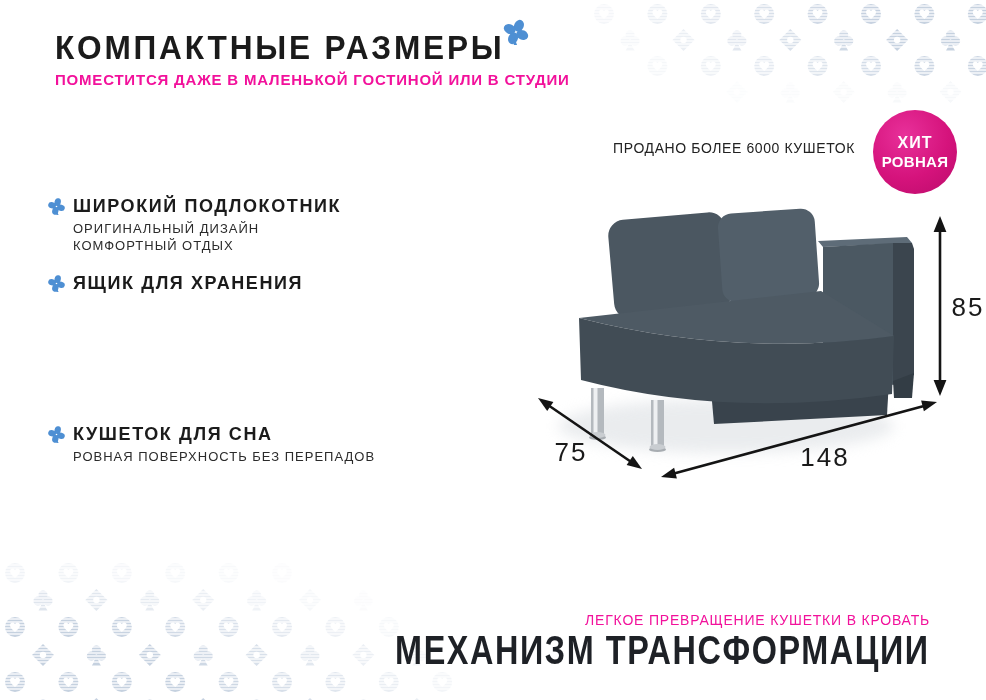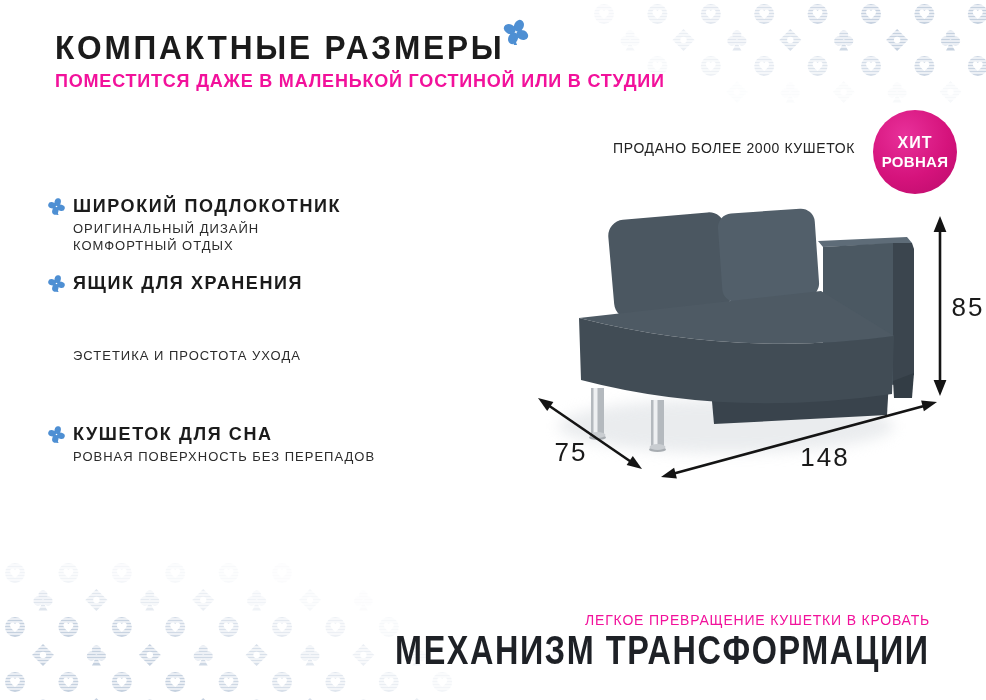--- a/index.html
+++ b/index.html
@@ -3,21 +3,21 @@
 <meta charset="utf-8">
 <style>
   html,body{margin:0;padding:0;background:#fff;}
   .stage{position:relative;width:986px;height:700px;background:#ffffff;overflow:hidden;
          font-family:"Liberation Sans",sans-serif;}
   #bg{position:absolute;left:0;top:0;z-index:0;}
   
   .header{position:absolute;left:55px;top:27px;z-index:2;}
   .main-title{margin:0;font-size:34px;font-weight:bold;letter-spacing:3px;color:#1b1b1b;
               line-height:40px;white-space:nowrap;transform:scaleX(.93);transform-origin:left center;}
-  .subtitle{margin-top:4px;font-size:18px;font-weight:bold;letter-spacing:.8px;color:#f2119b;white-space:nowrap;}
+  .subtitle{margin-top:4px;font-size:15px;font-weight:bold;letter-spacing:.8px;color:#f2119b;white-space:nowrap;}
   .title-icon{position:absolute;left:448px;top:-8px;}
   
   .sold{position:absolute;top:140px;right:131px;font-size:14px;letter-spacing:.6px;color:#222;z-index:2;white-space:nowrap;}
   .badge{position:absolute;left:873px;top:110px;width:84px;height:84px;border-radius:50%;
          background:radial-gradient(circle at 38% 30%, #e8309a 0%, #d5137c 55%, #ba0b6a 100%);
          display:flex;flex-direction:column;align-items:center;justify-content:center;
          color:#fff;font-weight:bold;text-align:center;z-index:3;}
   .badge .l1{font-size:16px;letter-spacing:1px;line-height:19px;}
   .badge .l2{font-size:15px;letter-spacing:.3px;line-height:19px;}
   
@@ -176,21 +176,21 @@
     </svg>
 
   <div class="header">
     <h1 class="main-title">КОМПАКТНЫЕ РАЗМЕРЫ</h1>
     <svg class="title-icon" width="26" height="26" viewBox="-12 -12 24 24">
       <use href="#m-clover" fill="#4e8fd3"></use>
     </svg>
     <div class="subtitle">ПОМЕСТИТСЯ ДАЖЕ В МАЛЕНЬКОЙ ГОСТИНОЙ ИЛИ В СТУДИИ</div>
   </div>
 
-  <div class="sold">ПРОДАНО БОЛЕЕ 2000 КУШЕТОК</div>
+  <div class="sold">ПРОДАНО БОЛЕЕ 6000 КУШЕТОК</div>
   <div class="badge">
     <div class="l1">ХИТ</div>
     <div class="l2">РОВНАЯ</div>
   </div>
 
   <div class="feature f1">
     <div class="f-head">
       <svg class="f-icon" viewBox="-12 -12 24 24">
           <use href="#m-clover" fill="#4e8fd3"></use>
         </svg>
@@ -205,23 +205,20 @@
   <div class="feature f2">
     <div class="f-head">
       <svg class="f-icon" viewBox="-12 -12 24 24">
           <use href="#m-clover" fill="#4e8fd3"></use>
         </svg>
       <span class="f-title">ЯЩИК ДЛЯ ХРАНЕНИЯ</span>
     </div>
   </div>
 
   <div class="feature f3">
-    <div class="f-details">
-      <div>ЭСТЕТИКА И ПРОСТОТА УХОДА</div>
-    </div>
   </div>
 
   <div class="feature f4">
     <div class="f-head">
       <svg class="f-icon" viewBox="-12 -12 24 24">
           <use href="#m-clover" fill="#4e8fd3"></use>
         </svg>
       <span class="f-title">КУШЕТОК ДЛЯ СНА</span>
     </div>
     <div class="f-details">

